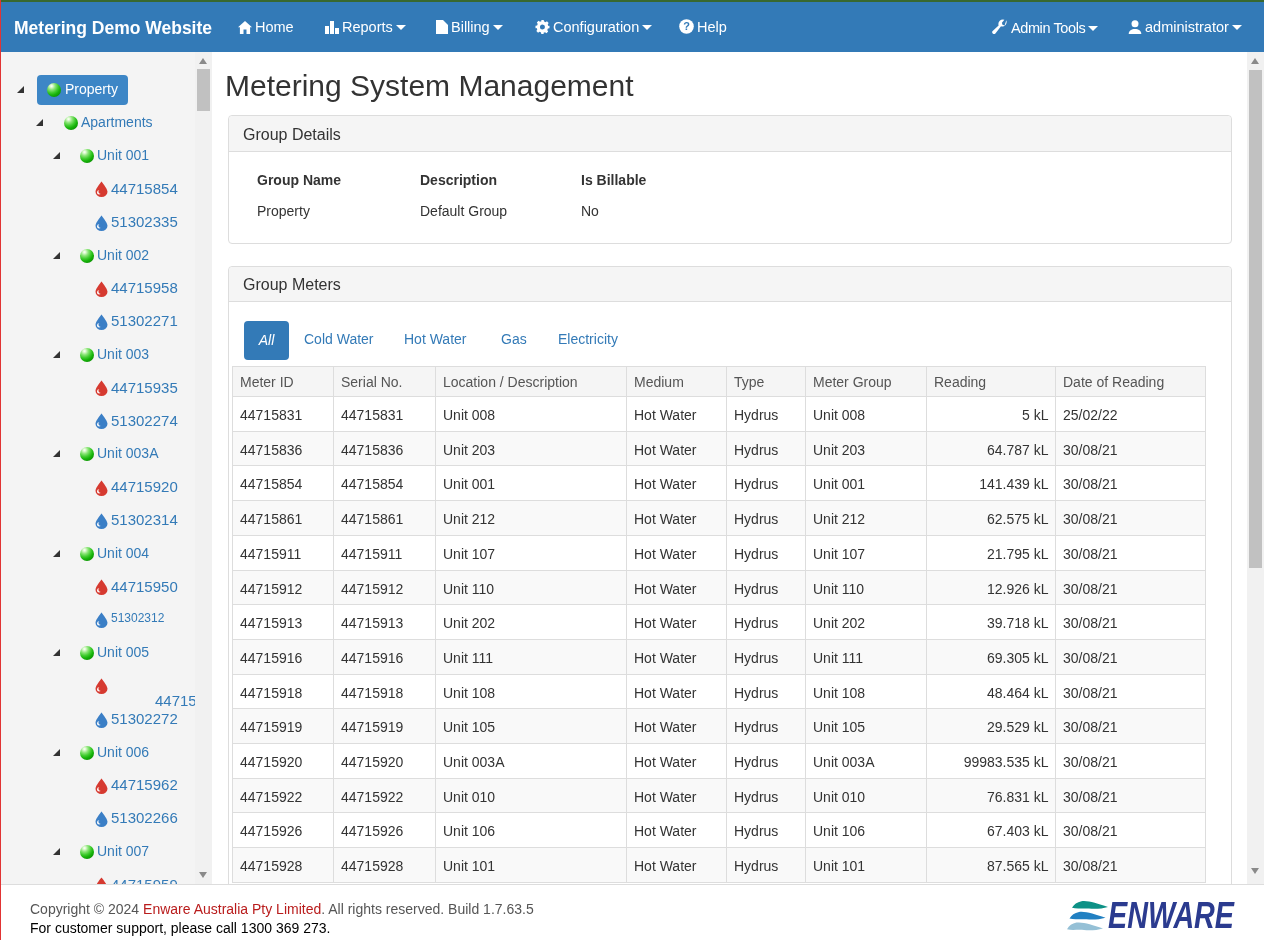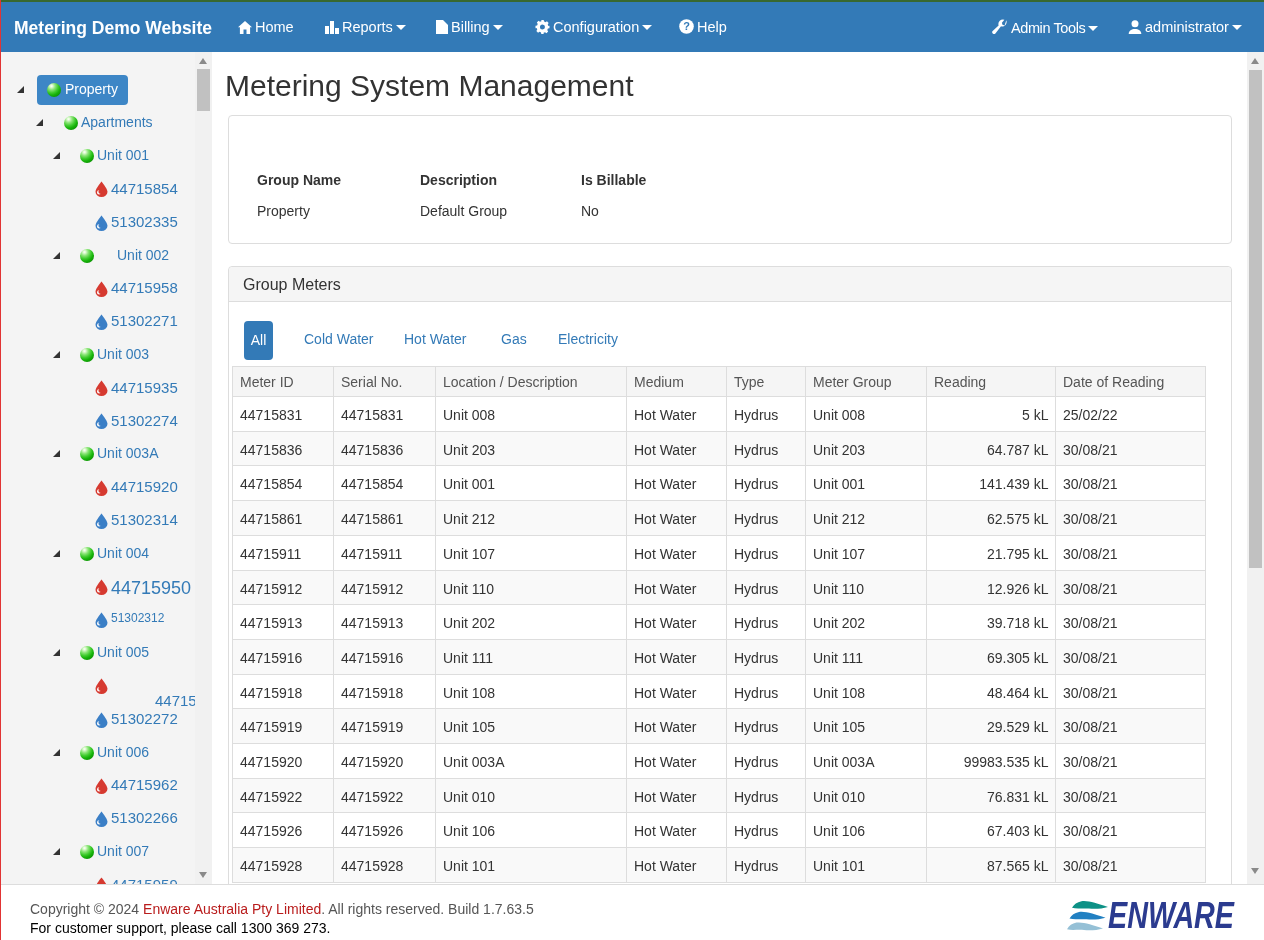--- a/index.html
+++ b/index.html
@@ -118,21 +118,21 @@
       <svg class="drop" style="left:95px;top:2px;" width="13" height="16" viewBox="0 0 13 16">
         <path fill="#3b7fc6" d="M6.5 .5C6.5 .5.5 7.6.5 10.8a6 5.2 0 0 0 12 0C12.5 7.6 6.5 .5 6.5 .5z"></path>
         <circle cx="4.1" cy="11.4" r="2.1" fill="#fff"></circle>
         <circle cx="5.5" cy="10.8" r="2.1" fill="#3b7fc6"></circle>
       </svg>
       <a style="position:absolute;left:111px;top:0.5px;font-size:15px;">51302335</a>
     </div>
   <div class="trow" style="top:193.7px;">
       <i class="tcaret" style="left:53px;top:6px;"></i>
       <i class="orb" style="left:80px;top:3px;"></i>
-      <a style="position:absolute;left:97px;top:1px;margin-left:20px;">Unit 002</a>
+      <a style="position:absolute;left:97px;top:1px;">Unit 002</a>
     </div>
   <div class="trow" style="top:226.8px;">
       <svg class="drop" style="left:95px;top:2px;" width="13" height="16" viewBox="0 0 13 16">
         <path fill="#d63a30" d="M6.5 .5C6.5 .5.5 7.6.5 10.8a6 5.2 0 0 0 12 0C12.5 7.6 6.5 .5 6.5 .5z"></path>
         <circle cx="4.1" cy="11.4" r="2.1" fill="#fff"></circle>
         <circle cx="5.5" cy="10.8" r="2.1" fill="#d63a30"></circle>
       </svg>
       <a style="position:absolute;left:111px;top:0.5px;font-size:15px;">44715958</a>
     </div>
   <div class="trow" style="top:259.9px;">
@@ -189,21 +189,21 @@
       <i class="tcaret" style="left:53px;top:6px;"></i>
       <i class="orb" style="left:80px;top:3px;"></i>
       <a style="position:absolute;left:97px;top:1px;">Unit 004</a>
     </div>
   <div class="trow" style="top:525.0px;">
       <svg class="drop" style="left:95px;top:2px;" width="13" height="16" viewBox="0 0 13 16">
         <path fill="#d63a30" d="M6.5 .5C6.5 .5.5 7.6.5 10.8a6 5.2 0 0 0 12 0C12.5 7.6 6.5 .5 6.5 .5z"></path>
         <circle cx="4.1" cy="11.4" r="2.1" fill="#fff"></circle>
         <circle cx="5.5" cy="10.8" r="2.1" fill="#d63a30"></circle>
       </svg>
-      <a style="position:absolute;left:111px;top:0.5px;font-size:18px;">44715950</a>
+      <a style="position:absolute;left:111px;top:0.5px;font-size:15px;">44715950</a>
     </div>
   <div class="trow" style="top:558.1px;">
       <svg class="drop" style="left:95px;top:2px;" width="13" height="16" viewBox="0 0 13 16">
         <path fill="#3b7fc6" d="M6.5 .5C6.5 .5.5 7.6.5 10.8a6 5.2 0 0 0 12 0C12.5 7.6 6.5 .5 6.5 .5z"></path>
         <circle cx="4.1" cy="11.4" r="2.1" fill="#fff"></circle>
         <circle cx="5.5" cy="10.8" r="2.1" fill="#3b7fc6"></circle>
       </svg>
       <a style="position:absolute;left:111px;top:0.5px;font-size:12px;">51302312</a>
     </div>
   <div class="trow" style="top:591.2px;">
@@ -263,32 +263,35 @@
     </div>
   <div class="sbtrack" style="left:195px;top:0;height:832px;">
       <i class="sbarrow up" style="top:6px;"></i>
       <div class="sbthumb" style="top:17px;height:42px;"></div>
       <i class="sbarrow down" style="top:820px;"></i>
     </div>
 </div>
 <div id="main">
   <h1>Metering System Management</h1>
   <div class="panel" style="top:63px;height:127px;">
+    <div class="phead">
+        <span style="top:10px;">Group Details</span>
+      </div>
     <span class="gd" style="left:28px;top:56px;font-weight:bold;">Group Name</span>
     <span class="gd" style="left:191px;top:56px;font-weight:bold;">Description</span>
     <span class="gd" style="left:352px;top:56px;font-weight:bold;">Is Billable</span>
     <span class="gd" style="left:28px;top:87px;">Property</span>
     <span class="gd" style="left:191px;top:87px;">Default Group</span>
     <span class="gd" style="left:352px;top:87px;">No</span>
   </div>
   <div class="panel" style="top:214px;height:680px;">
     <div class="phead" style="height:34px;">
         <span>Group Meters</span>
       </div>
-    <div class="pill" style="left:15px;top:54px;width:29px;height:39px;line-height:39px;">All</div>
+    <div class="pill" style="left:15px;top:54px;width:45px;height:39px;line-height:39px;font-style:italic;">All</div>
     <span class="tablink" style="left:75px;top:64px;">Cold Water</span>
     <span class="tablink" style="left:175px;top:64px;">Hot Water</span>
     <span class="tablink" style="left:272px;top:64px;">Gas</span>
     <span class="tablink" style="left:329px;top:64px;">Electricity</span>
     <table id="mtable">
       <colgroup>
           <col style="width:101px;">
           <col style="width:102px;">
           <col style="width:191px;">
           <col style="width:100px;">

